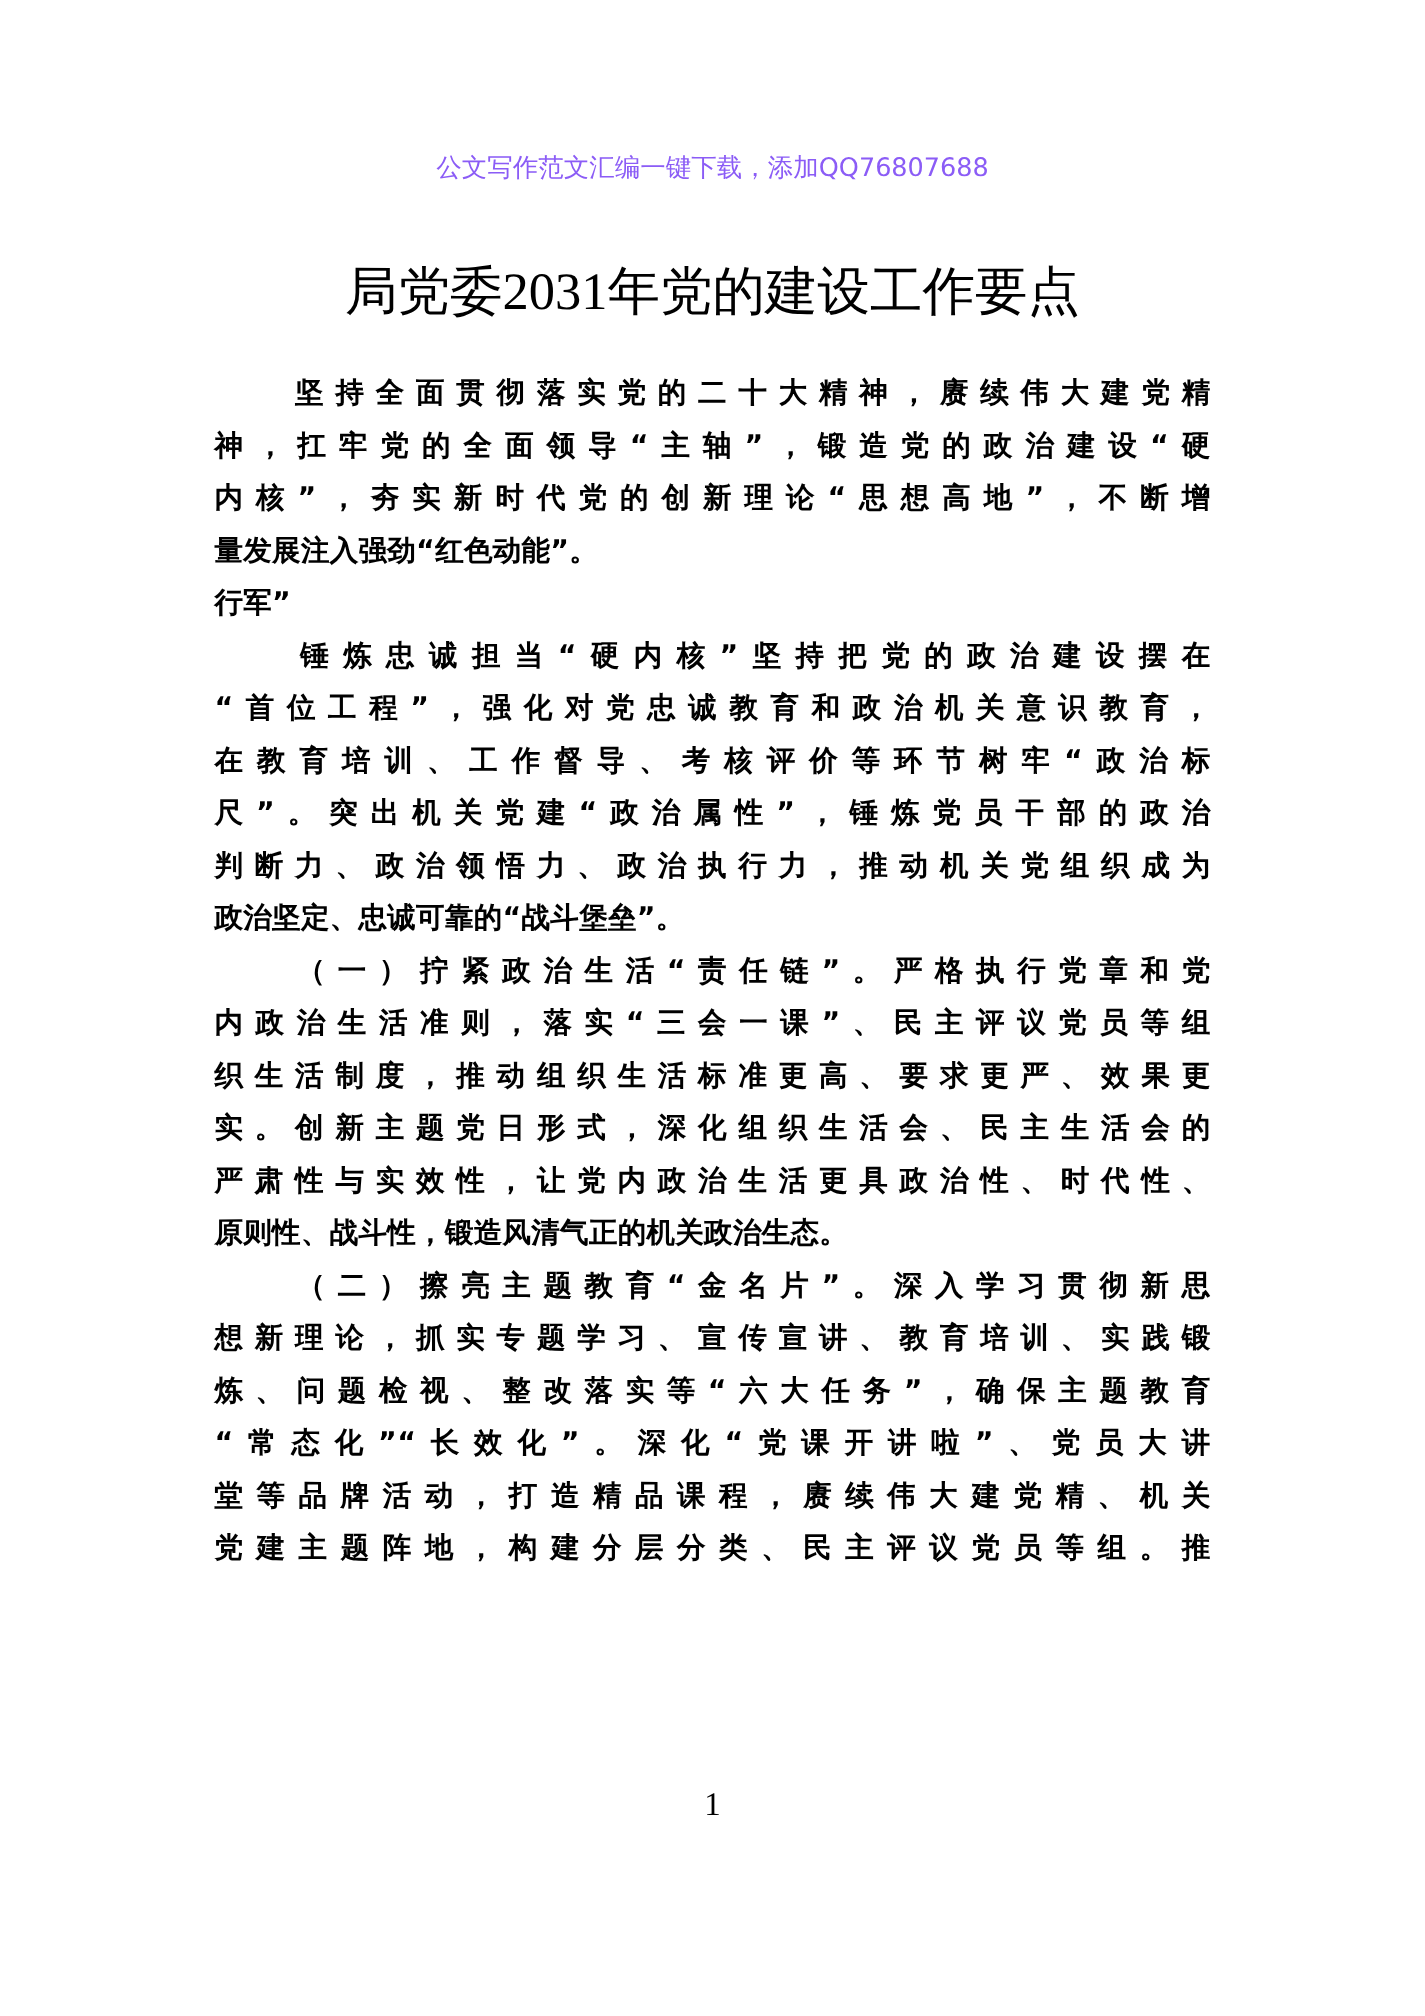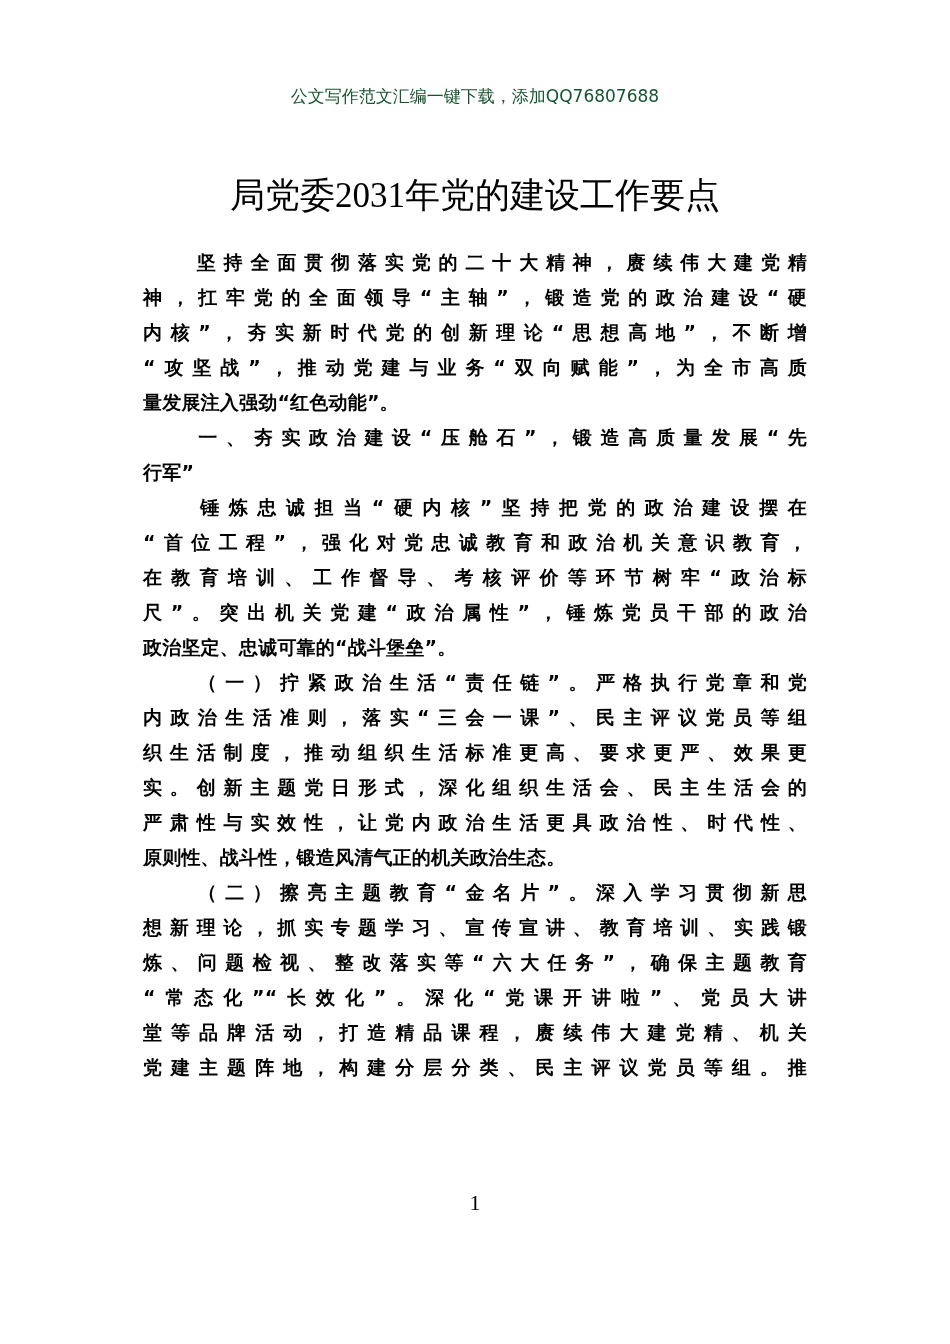--- a/index.html
+++ b/index.html
@@ -6,26 +6,26 @@
     body {
       width: 950px;
       height: 1344px;
       position: relative;
       overflow: hidden;
       font-family: "DejaVu Sans", sans-serif;
       color: #000000;
     }
     .header-note {
       position: absolute;
-      top: 84px;
+      top: 100px;
       left: 0;
       width: 950px;
       text-align: center;
       font-size: 17px;
-      color: #14532d;
+      color: #8b5cf6;
       letter-spacing: 0px;
       line-height: 24px;
     }
     .doc-title {
       position: absolute;
       top: 170px;
       left: 0;
       width: 950px;
       text-align: center;
       font-size: 35px;
@@ -70,28 +70,27 @@
 <body>
 
 <div class="header-note">公文写作范文汇编一键下载，添加QQ76807688</div>
 
 <div class="doc-title"><span>局党委</span><span class="num">2031</span><span>年党的建设工作要点</span></div>
 
 <div class="body-text">
   <div class="line">　　坚持全面贯彻落实党的二十大精神，赓续伟大建党精</div>
   <div class="line">神，扛牢党的全面领导“主轴”，锻造党的政治建设“硬</div>
   <div class="line">内核”，夯实新时代党的创新理论“思想高地”，不断增</div>
-  <div class="line">“攻坚战”，推动党建与业务“双向赋能”，为全市高质</div>
   <div class="line last">量发展注入强劲“红色动能”。</div>
-  <div class="line">　　一、夯实政治建设“压舱石”，锻造高质量发展“先</div>
   <div class="line last">行军”</div>
   <div class="line">　　锤炼忠诚担当“硬内核”坚持把党的政治建设摆在</div>
   <div class="line">“首位工程”，强化对党忠诚教育和政治机关意识教育，</div>
   <div class="line">在教育培训、工作督导、考核评价等环节树牢“政治标</div>
   <div class="line">尺”。突出机关党建“政治属性”，锤炼党员干部的政治</div>
+  <div class="line">判断力、政治领悟力、政治执行力，推动机关党组织成为</div>
   <div class="line last">政治坚定、忠诚可靠的“战斗堡垒”。</div>
   <div class="line">　　（一）拧紧政治生活“责任链”。严格执行党章和党</div>
   <div class="line">内政治生活准则，落实“三会一课”、民主评议党员等组</div>
   <div class="line">织生活制度，推动组织生活标准更高、要求更严、效果更</div>
   <div class="line">实。创新主题党日形式，深化组织生活会、民主生活会的</div>
   <div class="line">严肃性与实效性，让党内政治生活更具政治性、时代性、</div>
   <div class="line last">原则性、战斗性，锻造风清气正的机关政治生态。</div>
   <div class="line">　　（二）擦亮主题教育“金名片”。深入学习贯彻新思</div>
   <div class="line">想新理论，抓实专题学习、宣传宣讲、教育培训、实践锻</div>
   <div class="line">炼、问题检视、整改落实等“六大任务”，确保主题教育</div>

